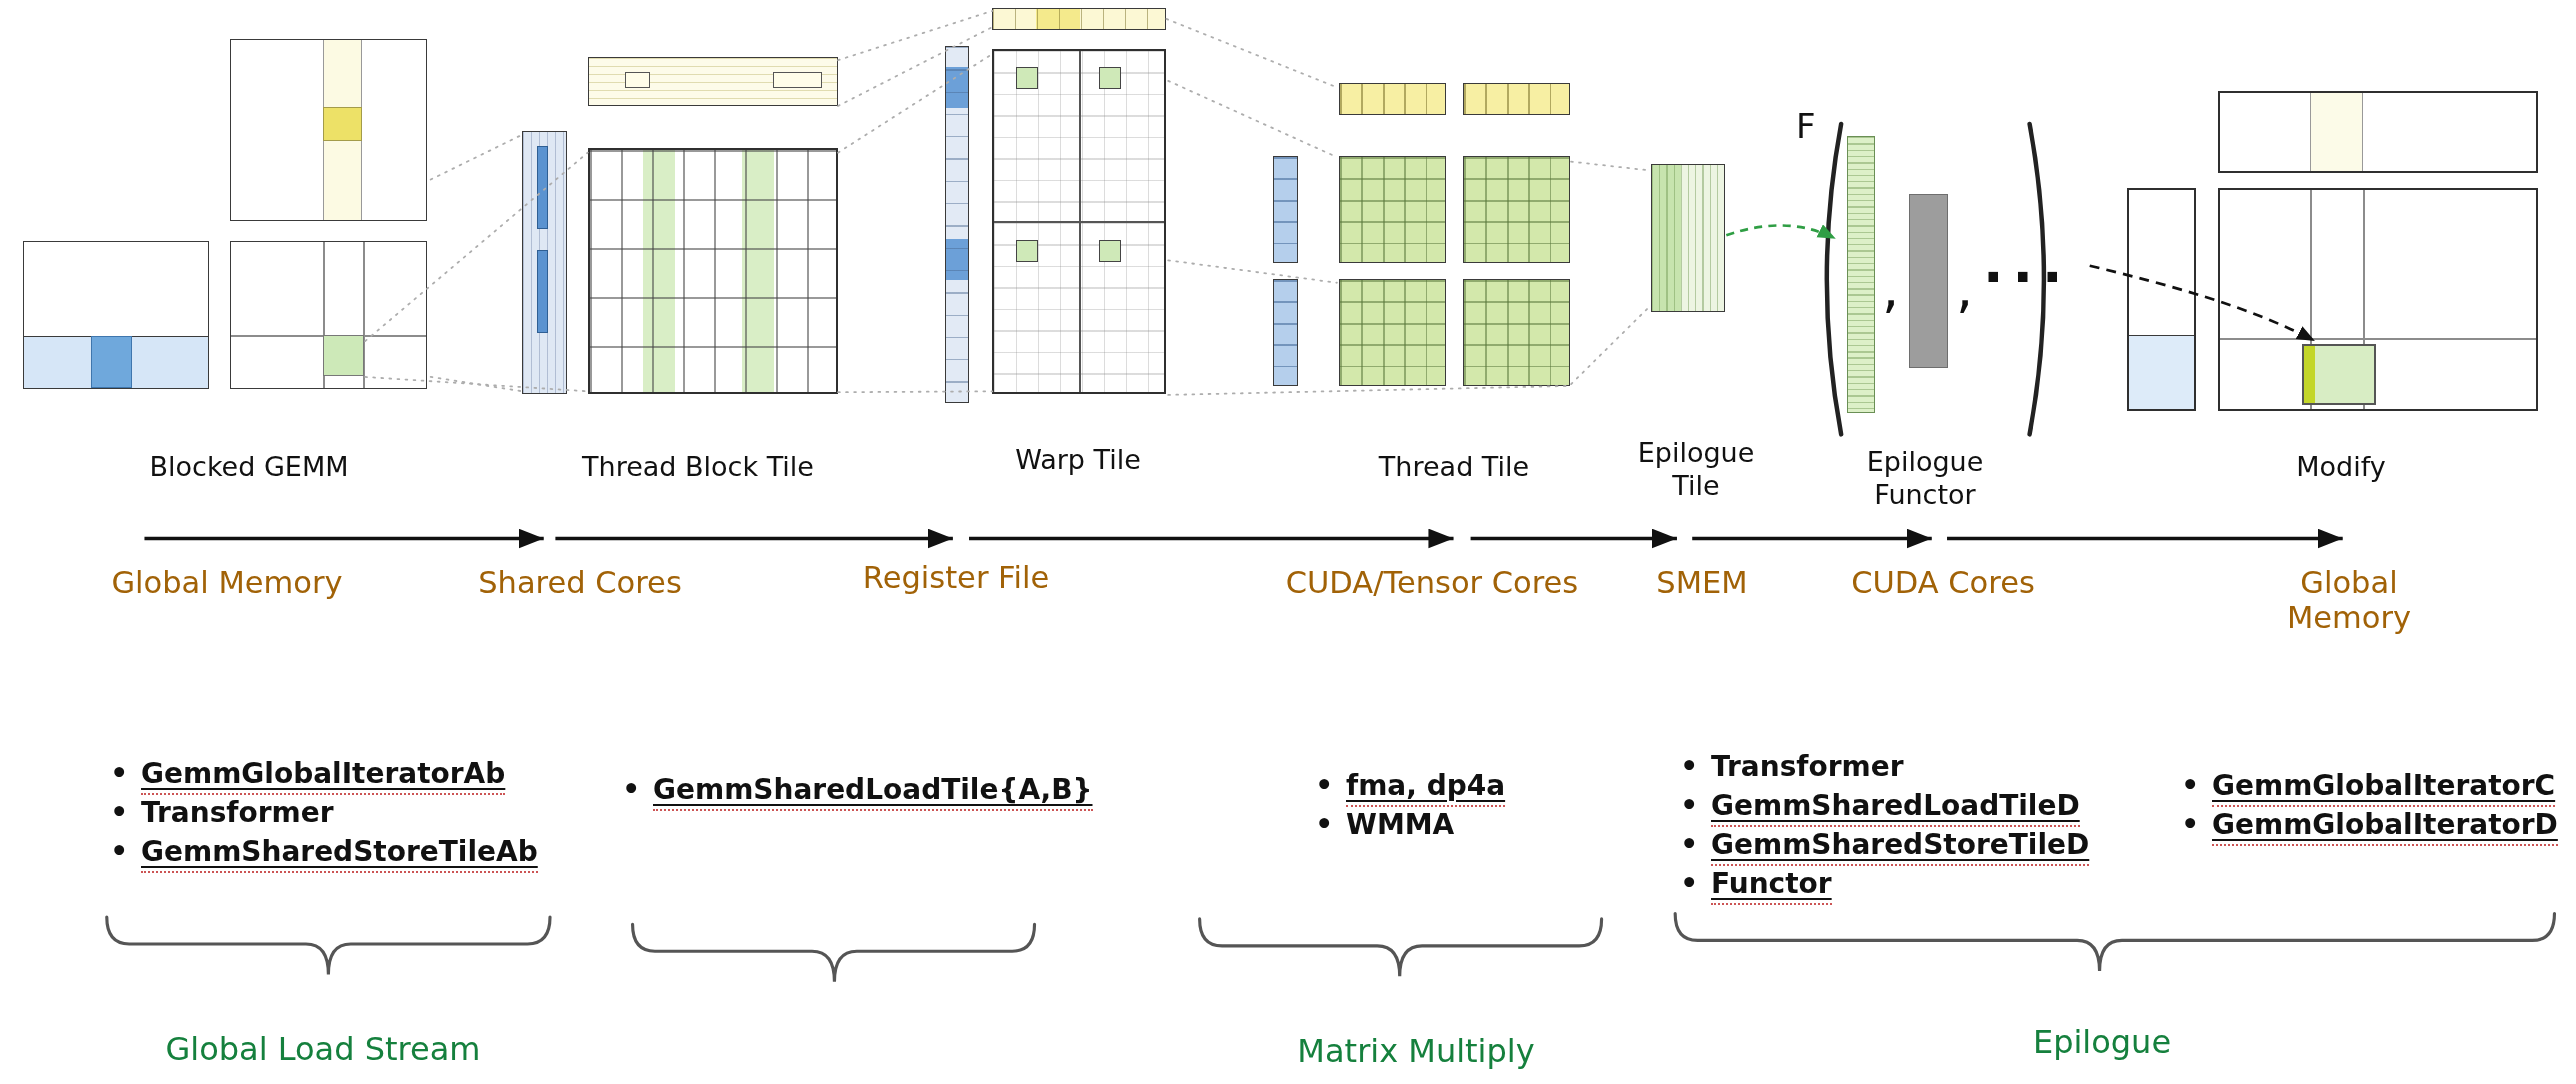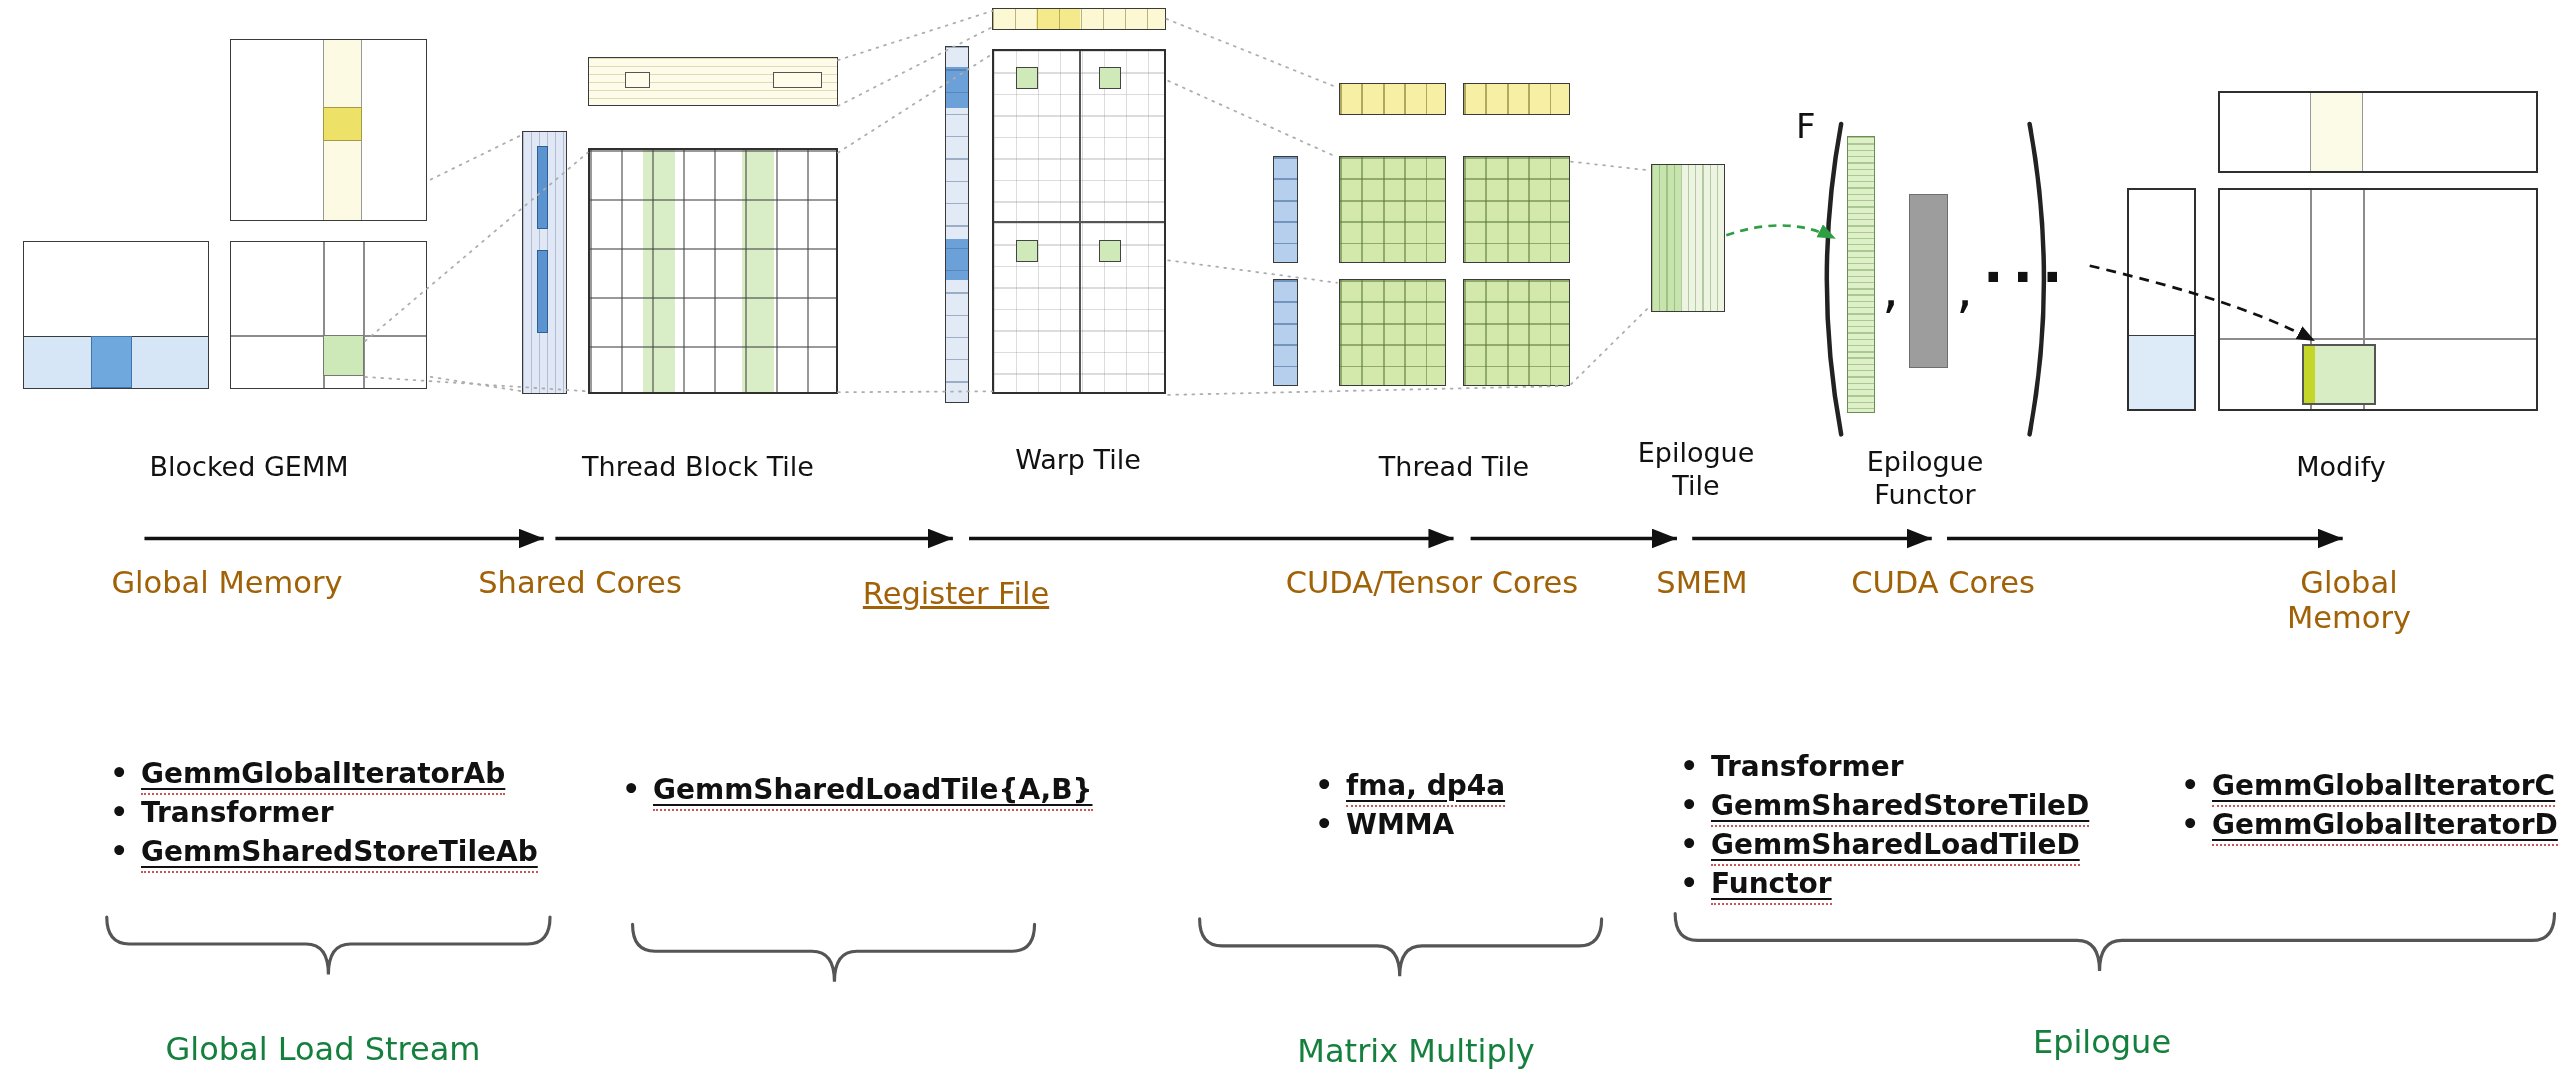--- a/index.html
+++ b/index.html
@@ -138,21 +138,21 @@
     <div class="vline" style="left:143px;"></div>
     <div class="hline" style="top:148px;"></div>
     <div class="abs" style="left:82px;top:154px;width:74px;height:61px;background:#d8edc4;border:2.2px solid #555;">
       <div class="abs" style="left:0;top:0;bottom:0;width:10.8px;background:#c3d629;"></div>
     </div>
   </div>
   <div class="tile-label" style="left:2341px;top:450px;">Modify</div>
 
   <div class="mem-label" style="left:227px;top:565px;">Global Memory</div>
   <div class="mem-label" style="left:580px;top:565px;">Shared Cores</div>
-  <div class="mem-label" style="left:956px;top:576px;text-decoration:underline;">Register File</div>
+  <div class="mem-label" style="left:956px;top:560px;">Register File</div>
   <div class="mem-label" style="left:1432px;top:565px;">CUDA/Tensor Cores</div>
   <div class="mem-label" style="left:1702px;top:565px;">SMEM</div>
   <div class="mem-label" style="left:1943px;top:565px;">CUDA Cores</div>
   <div class="mem-label" style="left:2349px;top:565px;">Global Memory</div>
 
   <div class="blist" style="left:103px;top:754px;">
     <ul>
       <li><span class="u">GemmGlobalIteratorAb</span></li>
       <li><span>Transformer</span></li>
       <li><span class="u">GemmSharedStoreTileAb</span></li>
@@ -165,22 +165,22 @@
   </div>
   <div class="blist" style="left:1308px;top:766px;">
     <ul>
       <li><span class="u">fma, dp4a</span></li>
       <li><span>WMMA</span></li>
     </ul>
   </div>
   <div class="blist" style="left:1673px;top:747px;">
     <ul>
       <li><span>Transformer</span></li>
+      <li><span class="u">GemmSharedLoadTileD</span></li>
       <li><span class="u">GemmSharedStoreTileD</span></li>
-      <li><span class="u">GemmSharedLoadTileD</span></li>
       <li><span class="u">Functor</span></li>
     </ul>
   </div>
   <div class="blist" style="left:2174px;top:766px;">
     <ul>
       <li><span class="u">GemmGlobalIteratorC</span></li>
       <li><span class="u">GemmGlobalIteratorD</span></li>
     </ul>
   </div>
 

